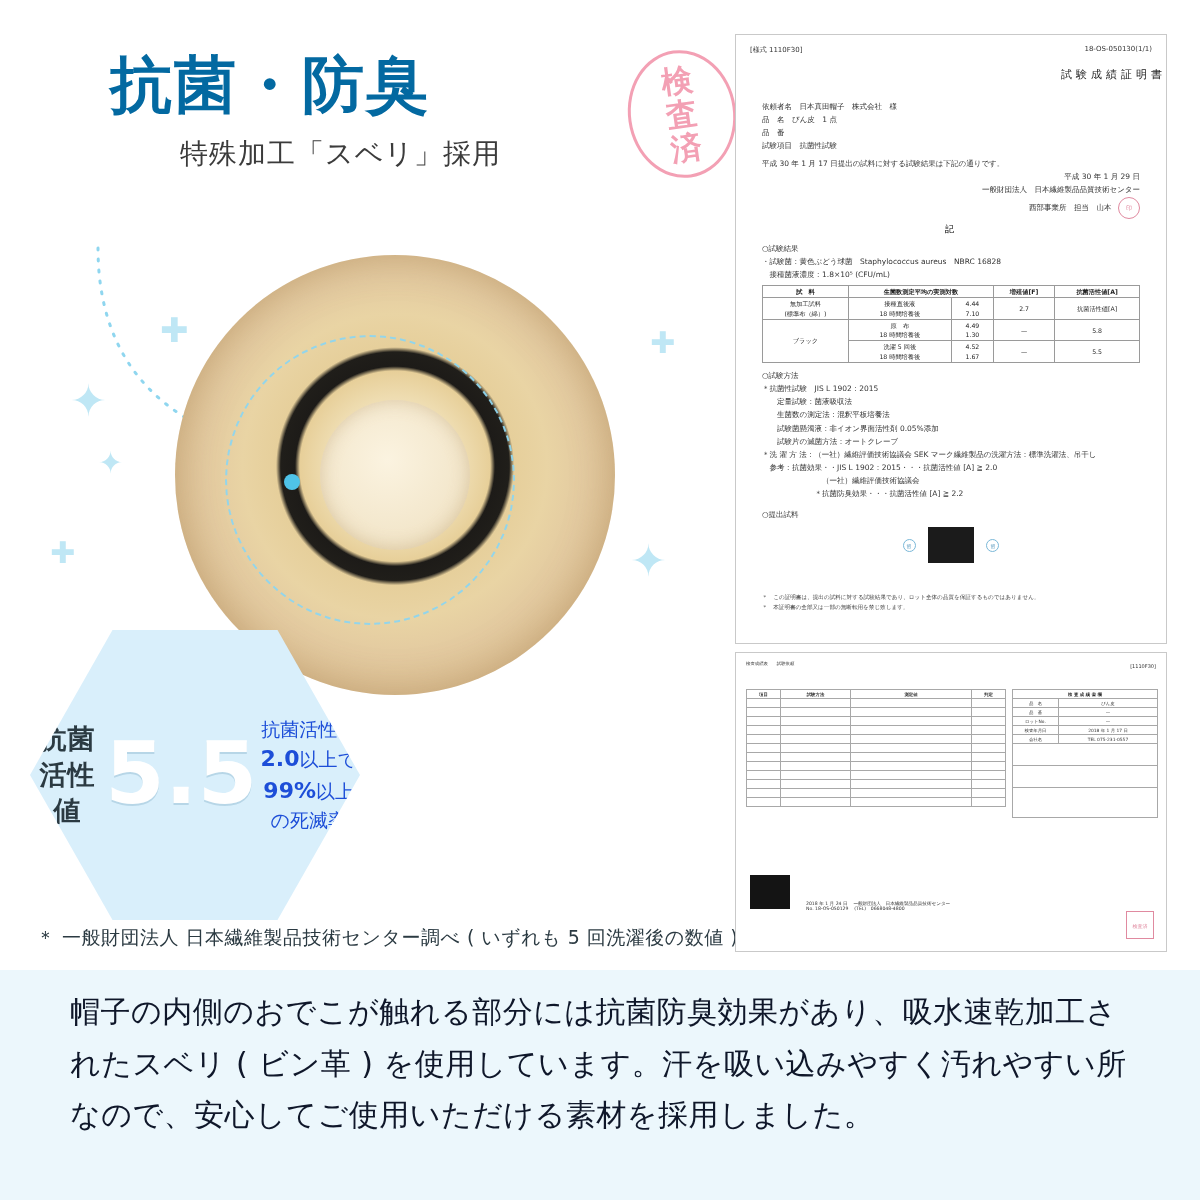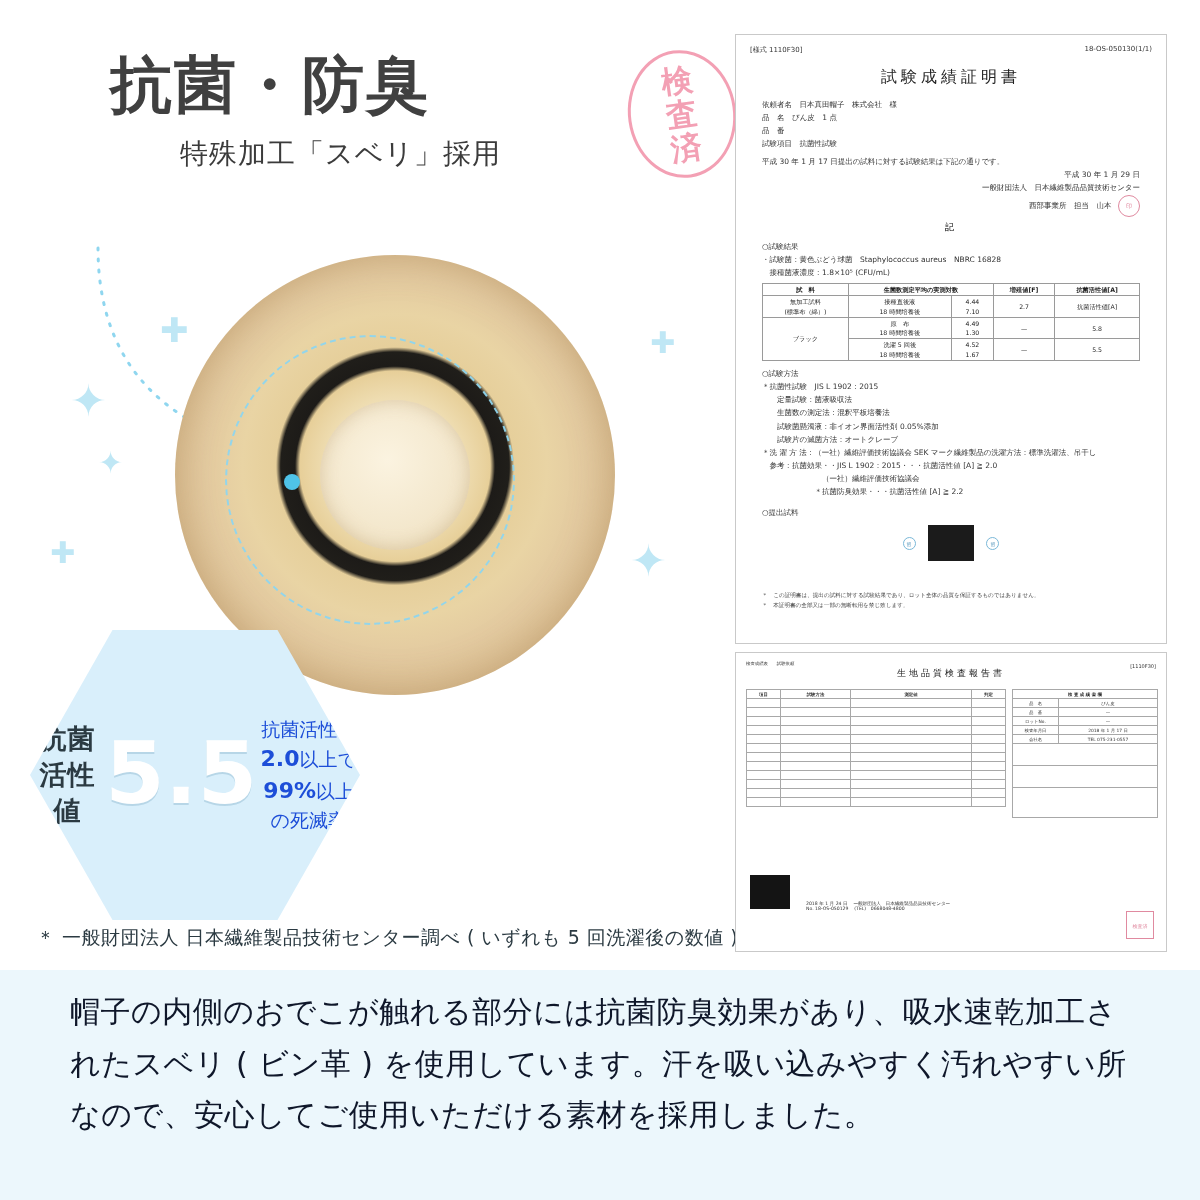--- a/index.html
+++ b/index.html
@@ -19,21 +19,21 @@
 
   
   .headline {
     position: absolute;
     left: 60px;
     top: 48px;
     width: 600px;
   }
   .headline .line1,
   .headline .line2 {
-    color: #404040;
+    color: #0369a1;
     font-size: 62px;
     font-weight: bold;
     letter-spacing: 2px;
     line-height: 1.18;
     white-space: nowrap;
   }
   .headline .line1 { padding-left: 50px; }
   .headline .line2 { padding-left: 10px; }
   .headline .sub {
     margin-top: 14px;
@@ -218,24 +218,24 @@
   }
   .doc-top { left: 735px; top: 34px; width: 432px; height: 610px; }
   .doc-bottom { left: 735px; top: 652px; width: 432px; height: 300px; }
 
   .doc-top .d-head {
     display: flex; justify-content: space-between;
     font-size: 7px; color: #333;
     padding: 10px 14px 0;
   }
   .doc-top .d-title {
-    text-align: center;
-    font-size: 16px;
+    text-align: right;
+    font-size: 11px;
     letter-spacing: 4px;
-    margin: 12px 0 10px;
+    margin: 12px 0 18px;
     color: #222;
   }
   .doc-top .d-body { padding: 0 26px; font-size: 7.5px; line-height: 1.75; color: #333; }
   .doc-top .d-right { text-align: right; font-size: 7.5px; line-height: 1.8; padding-right: 26px; color:#333; }
   .d-center { text-align: center; font-size: 9px; letter-spacing: 3px; margin: 4px 0 6px; }
   .seal-sm {
     display: inline-block;
     width: 22px; height: 22px;
     border: 1px solid #e08aa0;
     border-radius: 50%;
@@ -434,21 +434,20 @@
 
     <div class="tiny-note" style="margin-top:26px">
       <div>＊　この証明書は、提出の試料に対する試験結果であり、ロット全体の品質を保証するものではありません。</div>
       <div>＊　本証明書の全部又は一部の無断転用を禁じ致します。</div>
     </div>
   </div>
 
   <div class="doc doc-bottom">
     <div class="b-code2">検査成績表　　試験依頼　　　　　　　　　　　　　　　　　　　　　　　　　　　　　　　　</div>
     <div class="b-code">[1110F30]</div>
-    <div class="b-title">生地品質検査報告書</div>
 
     <div style="position:absolute; left:10px; top:36px; width:260px;">
       <table class="g">
         <tbody>
             <tr>
           <th style="width:34px">項目</th>
           <th style="width:70px">試験方法</th>
           <th>測定値</th>
           <th style="width:34px">判定</th>
         </tr>

